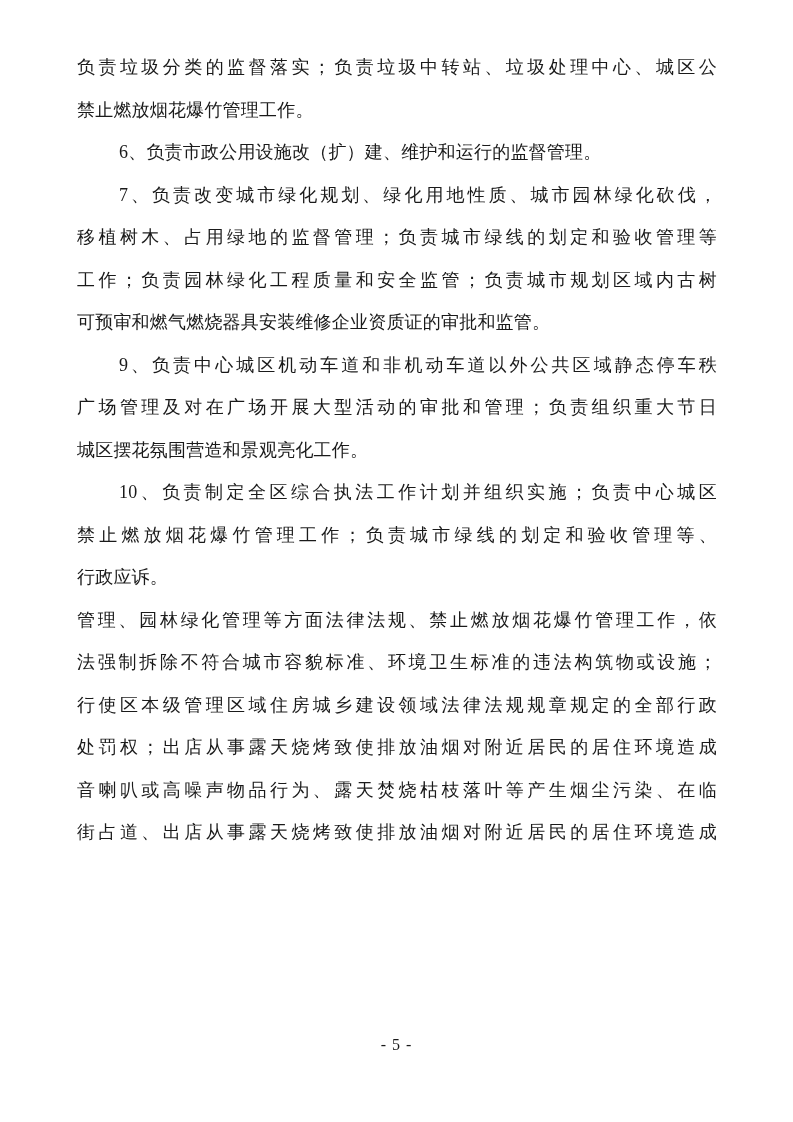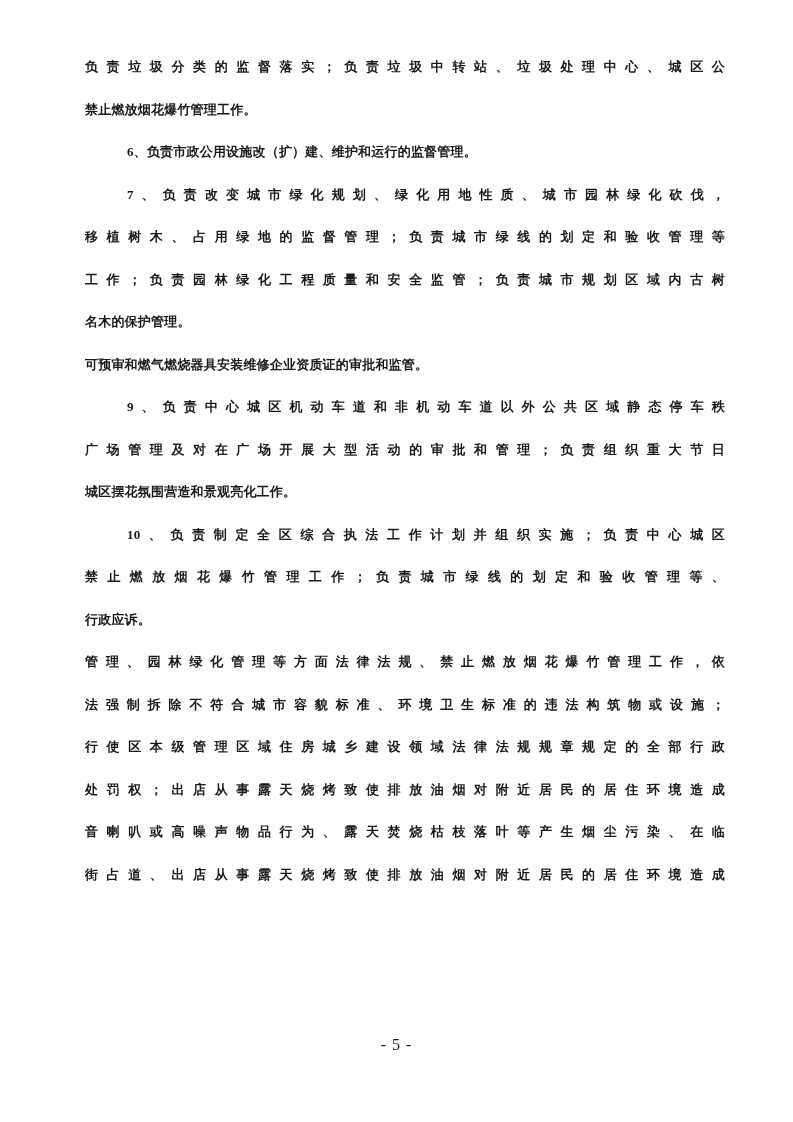--- a/index.html
+++ b/index.html
@@ -11,26 +11,25 @@
     position: relative;
     width: 793px;
     height: 1122px;
     background: #ffffff;
     overflow: hidden;
     font-family: "Liberation Serif", "DejaVu Serif", serif;
     color: #1a1a1a;
   }
   .doc-body {
     position: absolute;
-    left: 85px;
+    left: 77px;
     top: 46px;
     width: 640px;
-    font-size: 13px;
+    font-size: 18px;
     overflow: hidden;
-    font-weight: bold;
   }
   .line {
     height: 42.5px;
     line-height: 42.5px;
     text-align: left;
     white-space: nowrap;
     letter-spacing: 0.2px;
   }
   .line.just {
     text-align: justify;
@@ -56,21 +55,20 @@
 <body>
 
 <div class="page">
   <div class="doc-body">
       <div class="line just">负责垃圾分类的监督落实；负责垃圾中转站、垃圾处理中心、城区公</div>
       <div class="line">禁止燃放烟花爆竹管理工作。</div>
       <div class="line ind">6、负责市政公用设施改（扩）建、维护和运行的监督管理。</div>
       <div class="line just ind">7、负责改变城市绿化规划、绿化用地性质、城市园林绿化砍伐，</div>
       <div class="line just">移植树木、占用绿地的监督管理；负责城市绿线的划定和验收管理等</div>
       <div class="line just">工作；负责园林绿化工程质量和安全监管；负责城市规划区域内古树</div>
-      <div class="line">名木的保护管理。</div>
       <div class="line">可预审和燃气燃烧器具安装维修企业资质证的审批和监管。</div>
       <div class="line just ind">9、负责中心城区机动车道和非机动车道以外公共区域静态停车秩</div>
       <div class="line just">广场管理及对在广场开展大型活动的审批和管理；负责组织重大节日</div>
       <div class="line">城区摆花氛围营造和景观亮化工作。</div>
       <div class="line just ind">10、负责制定全区综合执法工作计划并组织实施；负责中心城区</div>
       <div class="line just">禁止燃放烟花爆竹管理工作；负责城市绿线的划定和验收管理等、</div>
       <div class="line">行政应诉。</div>
       <div class="line just">管理、园林绿化管理等方面法律法规、禁止燃放烟花爆竹管理工作，依</div>
       <div class="line just">法强制拆除不符合城市容貌标准、环境卫生标准的违法构筑物或设施；</div>
       <div class="line just">行使区本级管理区域住房城乡建设领域法律法规规章规定的全部行政</div>

